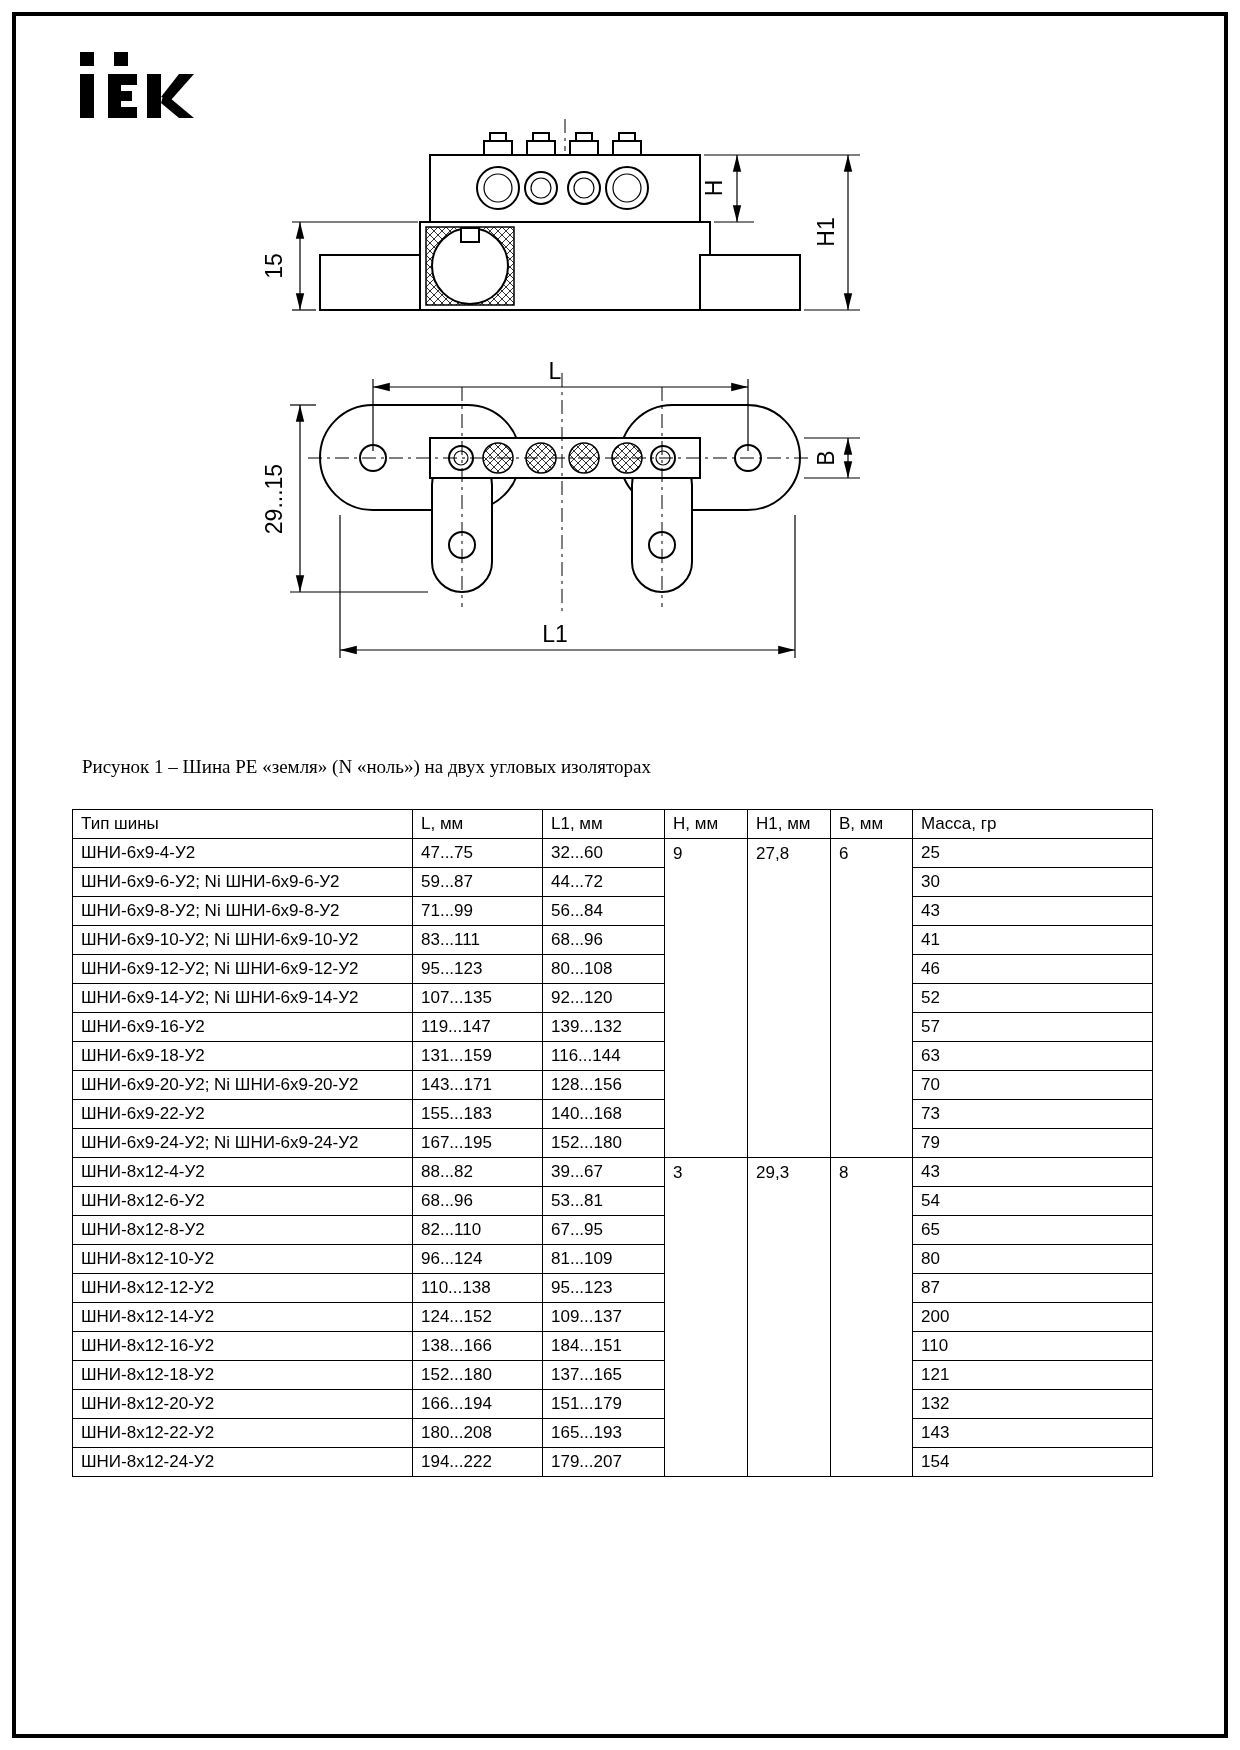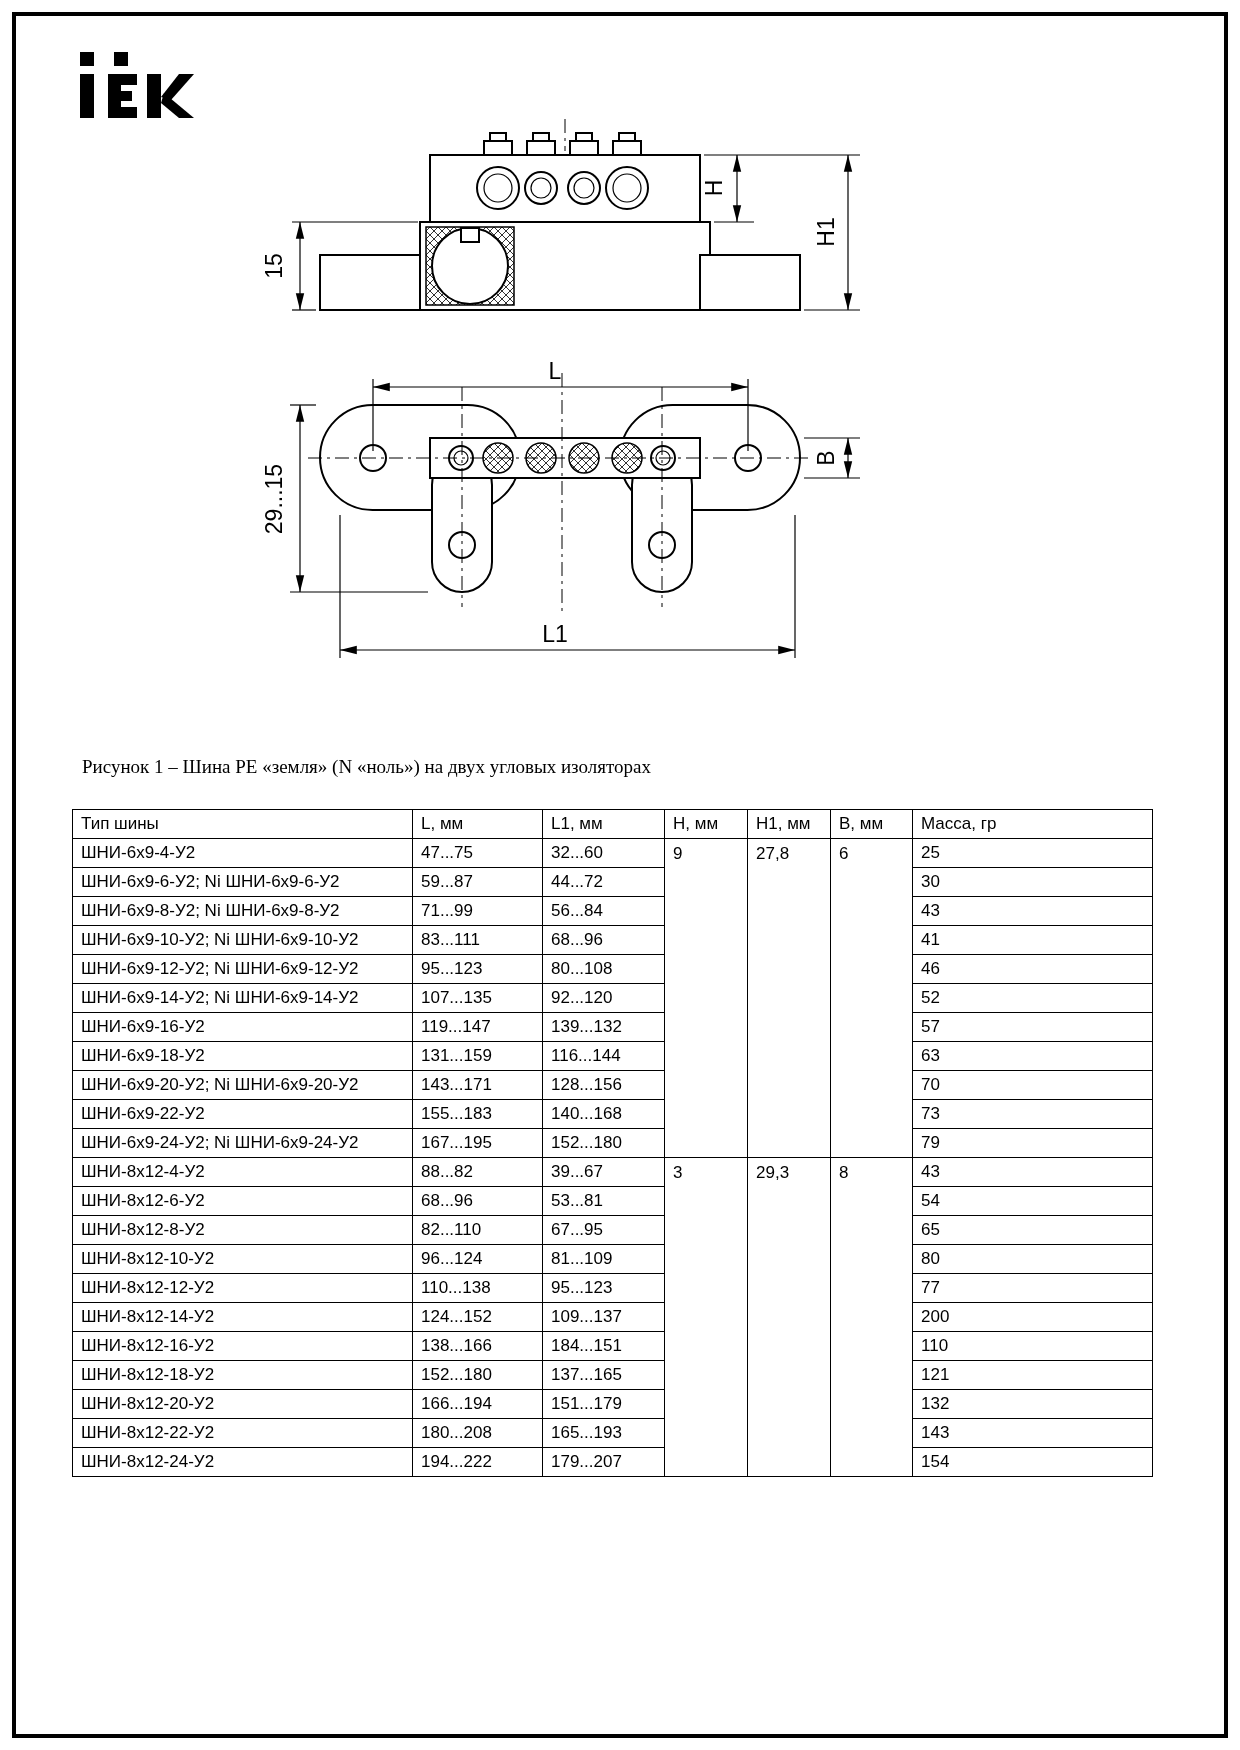--- a/index.html
+++ b/index.html
@@ -298,21 +298,21 @@
       <tr>
         <td>ШНИ-8х12-10-У2</td>
         <td>96...124</td>
         <td>81...109</td>
         <td>80</td>
       </tr>
       <tr>
         <td>ШНИ-8х12-12-У2</td>
         <td>110...138</td>
         <td>95...123</td>
-        <td>77</td>
+        <td>87</td>
       </tr>
       <tr>
         <td>ШНИ-8х12-14-У2</td>
         <td>124...152</td>
         <td>109...137</td>
         <td>200</td>
       </tr>
       <tr>
         <td>ШНИ-8х12-16-У2</td>
         <td>138...166</td>

